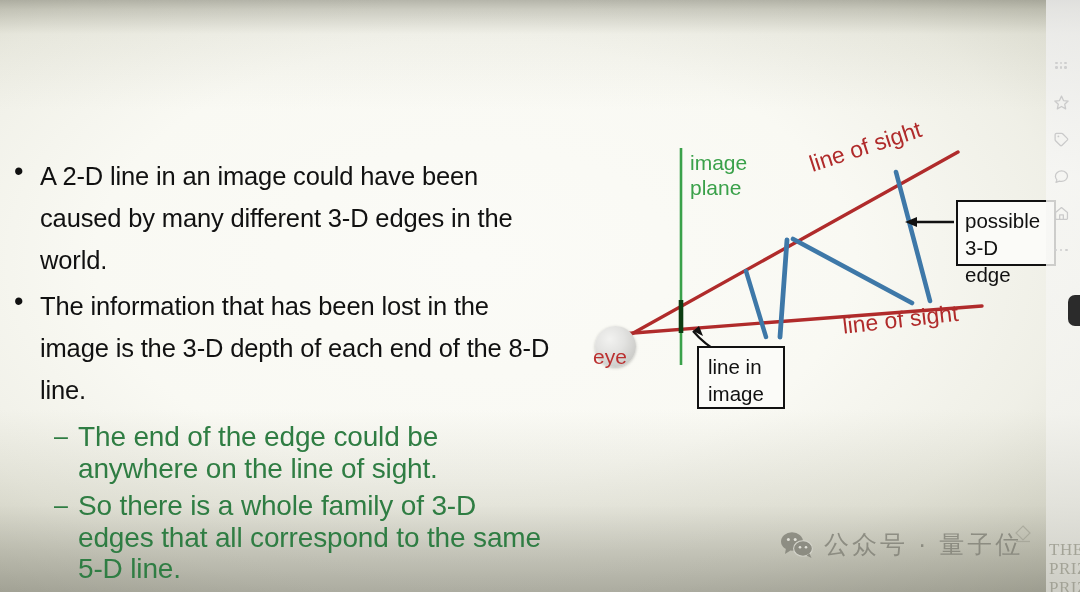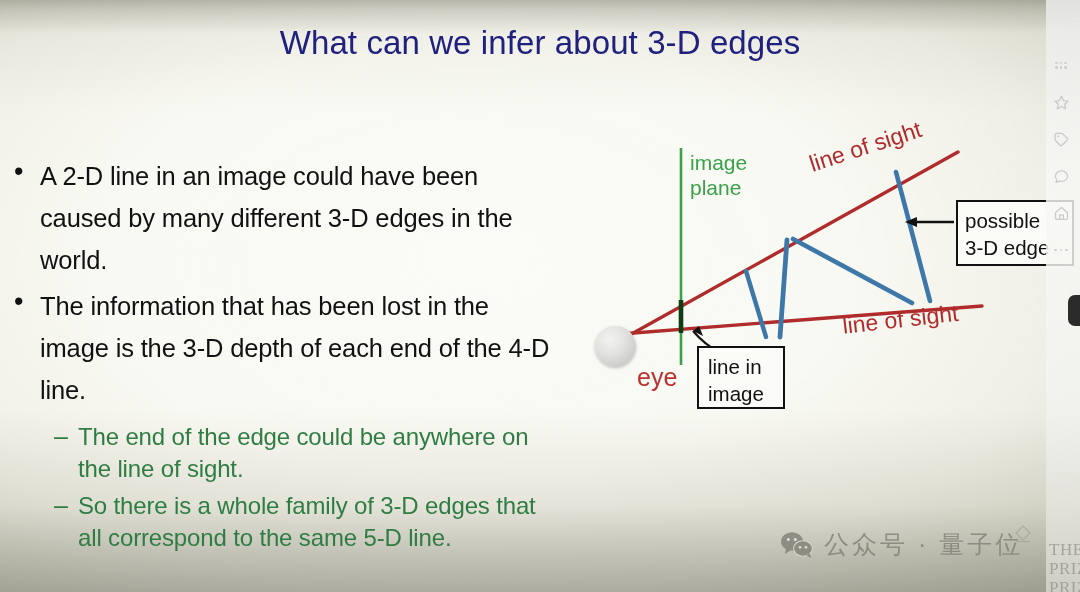--- a/index.html
+++ b/index.html
@@ -30,49 +30,49 @@
   .b-row{display:flex;align-items:flex-start;margin-bottom:4px;}
   .b-mark{
     flex:0 0 auto;color:#111;font-size:27px;line-height:33px;
     width:26px;text-align:left;
   }
   .b-text{
     color:#111;font-size:25.5px;line-height:42px;
     letter-spacing:-.15px;
   }
   .sub .b-mark{color:#2f7d43;font-size:25px;line-height:31px;width:24px;}
-  .sub .b-text{color:#2f7d43;font-size:24px;line-height:31.5px;}
+  .sub .b-text{color:#2f7d43;font-size:28px;line-height:31.5px;}
   #bullets .sub{margin-left:40px;margin-bottom:2px;}
   #bullets .grp2{margin-top:4px;}
   #bullets .grp3{margin-top:10px;}
   #bullets .grp4{margin-top:6px;}
   
   #diagram{position:absolute;left:580px;top:130px;width:500px;height:300px;}
   #diagram svg{display:block;}
   .dlabel{position:absolute;white-space:pre;}
   #lbl-imageplane{
     left:690px;top:150px;color:#3aa14a;font-size:21px;line-height:25px;
   }
   #lbl-eye{
-    left:593px;top:363px;color:#bb3030;font-size:25px;margin-left:44px;
+    left:593px;top:345px;color:#bb3030;font-size:21px;
   }
   #lbl-los-top{
     left:806px;top:152px;color:#b02b2b;font-size:23px;
     transform:rotate(-18deg);transform-origin:left top;
   }
   #lbl-los-bot{
     left:841px;top:313px;color:#b02b2b;font-size:23px;
     transform:rotate(-6.5deg);transform-origin:left top;
   }
   .callout{
     position:absolute;background:#fbfbf8;border:2.5px solid #111;
     color:#111;font-size:20.5px;line-height:27px;padding:5px 9px 6px 9px;
     box-sizing:border-box;
   }
-  #box-possible{left:956px;top:200px;width:118px;height:66px;padding-left:7px;}
+  #box-possible{left:956px;top:200px;width:100px;height:66px;padding-left:7px;}
   #box-linein{left:697px;top:346px;width:88px;height:63px;}
   
   #eye-ball{
     position:absolute;left:595px;top:326px;width:41px;height:41px;border-radius:50%;
     background:radial-gradient(circle at 36% 32%, #f2f2f0 0%, #e3e3e1 38%, #cfcfcc 70%, #c2c2be 100%);
     box-shadow:0 1px 3px rgba(120,120,115,.45);
   }
   
   #rail{
     position:absolute;right:0;top:0;width:34px;height:592px;
@@ -109,33 +109,32 @@
   #nobel-mark{
     position:absolute;left:1010px;top:524px;width:26px;height:20px;opacity:.6;
   }
 </style>
 </head>
 <body>
 
 <div id="slide">
 
   <div id="title">
-    <span class="tline">What can we infer about 3-D edges</span>
   </div>
 
   <div id="bullets">
 
     <div class="b-row grp1">
       <span class="b-mark">•</span>
       <span class="b-text">A 2-D line in an image could have been caused by many different 3-D edges in the world.</span>
     </div>
 
     <div class="b-row grp2">
       <span class="b-mark">•</span>
-      <span class="b-text">The information that has been lost in the image is the  3-D depth of each end of the 4-D line.</span>
+      <span class="b-text">The information that has been lost in the image is the  3-D depth of each end of the 8-D line.</span>
     </div>
 
     <div class="b-row sub grp3">
       <span class="b-mark">–</span>
       <span class="b-text">The end of the edge could be anywhere on the line of sight.</span>
     </div>
 
     <div class="b-row sub grp4">
       <span class="b-mark">–</span>
       <span class="b-text">So there is a whole family of 3-D edges that all correspond to the same 5-D line.</span>

